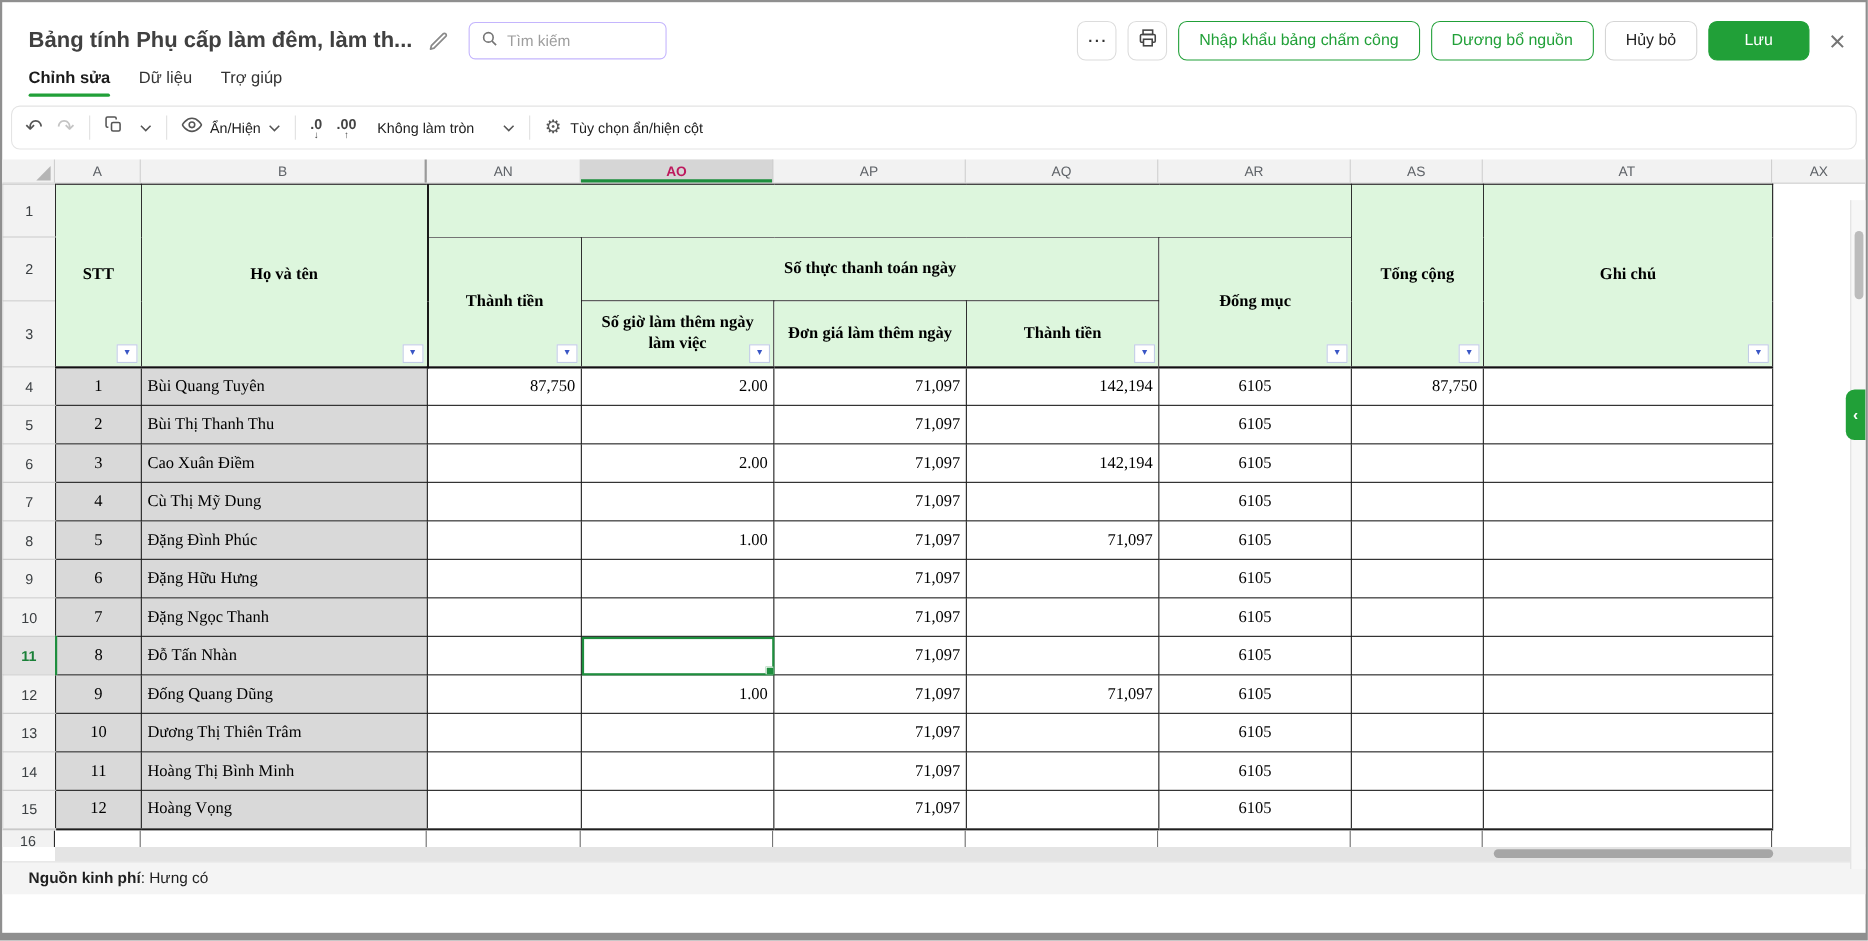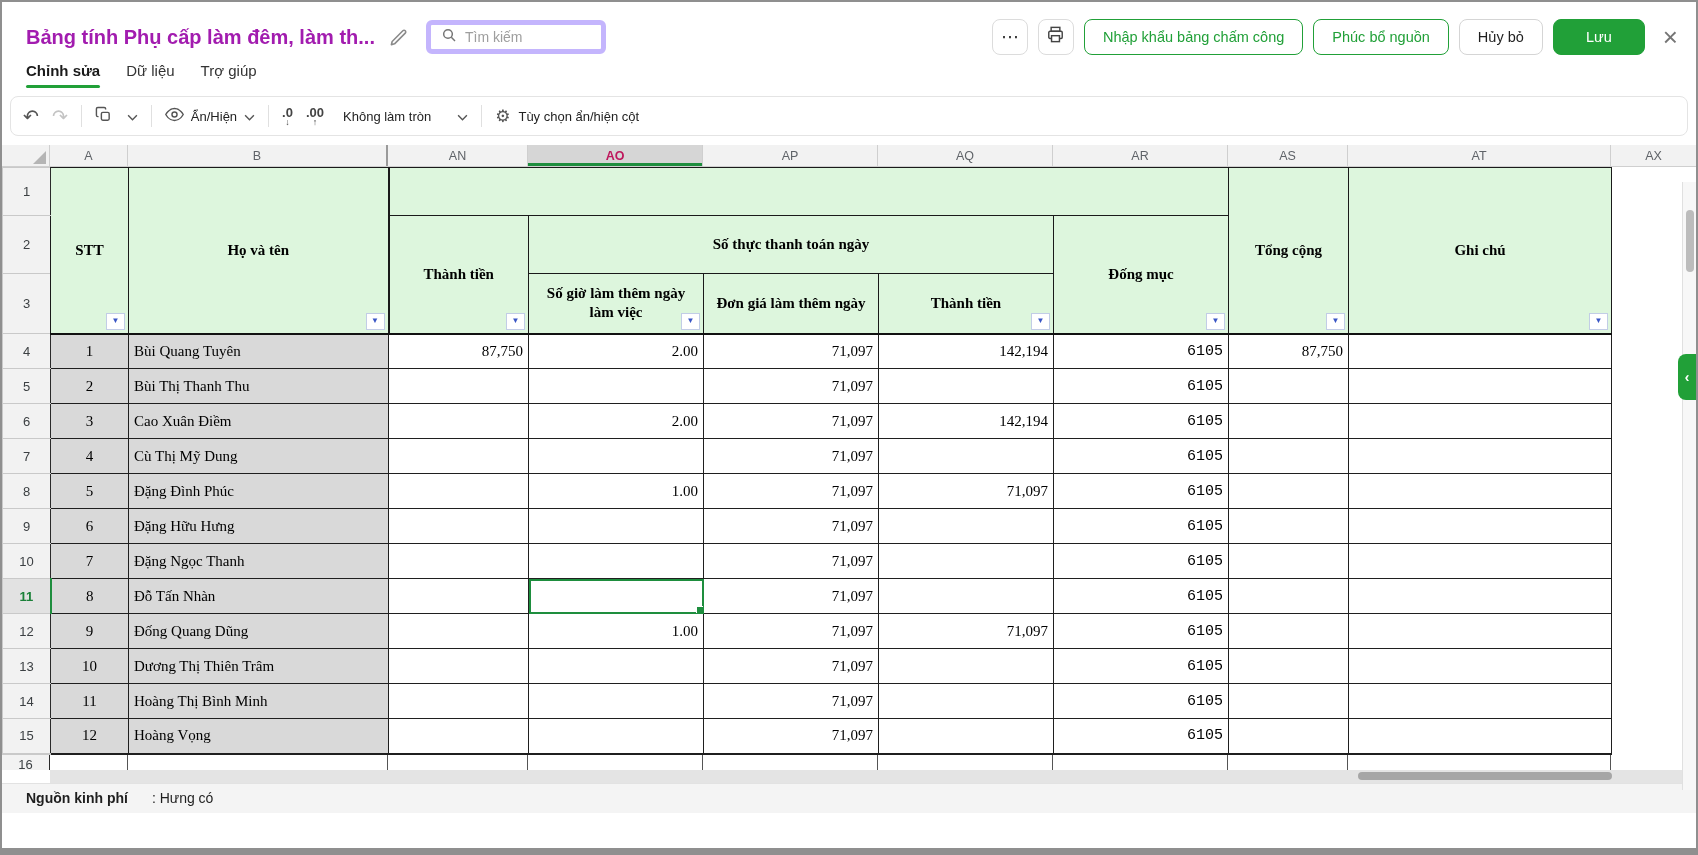--- a/index.html
+++ b/index.html
@@ -2,23 +2,23 @@
 <html><head>
 <meta charset="utf-8">
 <style>
   * { box-sizing: border-box; margin: 0; padding: 0; }
   html,body { width:1698px; height:855px; overflow:hidden; }
   body { background:#8f8f8f; font-family:"Liberation Sans","DejaVu Sans",sans-serif; }
   .window { position:absolute; left:2px; top:2px; right:2px; bottom:7px; background:#fff; overflow:hidden; }
 
   
   .titlebar { height:60px; display:flex; align-items:center; padding:10px 18px 0 24px; }
-  .doc-title { font-size:20px; font-weight:700; color:#a21caf; white-space:nowrap; }
+  .doc-title { font-size:20px; font-weight:700; color:#404040; white-space:nowrap; }
   .pencil { margin-left:14px; display:flex; }
-  .searchbox { margin-left:18px; width:180px; height:34px; border:5px solid #c4b5fd; border-radius:6px;
+  .searchbox { margin-left:18px; width:180px; height:34px; border:1px solid #c4b5fd; border-radius:6px;
                display:flex; align-items:center; padding:0 10px; gap:8px; }
   .searchbox input { border:none; outline:none; width:110px; font-size:14px; color:#333;
                      font-family:"Liberation Sans",sans-serif; }
   .searchbox input::placeholder { color:#9e9e9e; }
   .tb-right { margin-left:auto; display:flex; align-items:center; gap:10px; }
   .sq-btn { width:36px; height:36px; border:1px solid #dcdcdc; border-radius:8px; background:#fff;
             display:flex; align-items:center; justify-content:center; font-size:18px; color:#333; cursor:pointer; }
   .btn { height:36px; border-radius:8px; font-size:14.5px; padding:0 18px; background:#fff; cursor:pointer;
          display:flex; align-items:center; font-family:"Liberation Sans",sans-serif; }
   .btn-outline-green { border:1px solid #21a038; color:#21a038; }
@@ -75,21 +75,21 @@
   td.hdr { background:#ddf6dd; border:1px solid #1a1a1a; font-weight:700; font-size:15px; color:#000;
            text-align:center; vertical-align:middle; position:relative; line-height:1.3; padding:2px; }
   td.bb2 { border-bottom:2px solid #111; }
   .filter { position:absolute; right:3px; bottom:3px; width:19px; height:17px; background:#fff;
             border:1px solid #c2cde6; display:flex; align-items:center; justify-content:center;
             font-size:8px; color:#3a56c5; cursor:pointer; }
   td.cell { border:1px solid #1f1f1f; font-size:15px; padding:0 5px; background:#fff; }
   td.c-stt { background:#d9d9d9; text-align:center; }
   td.c-name { background:#d9d9d9; text-align:left; }
   td.c-num { text-align:right; }
-  td.c-left { text-align:right;font-family:Liberation Mono, monospace; }
+  td.c-left { text-align:center; }
   tbody tr:last-child td { border-bottom-width:2px; }
   td.sel-cell { outline:2px solid #1e8e3e; outline-offset:-2px; position:relative; }
   td.sel-cell::after { content:""; position:absolute; right:-1px; bottom:-1px; width:6px; height:6px;
                        background:#1e8e3e; border:1px solid #fff; }
 
   
   .partial { height:15px; overflow:hidden; display:flex; }
   .p-gutter { width:48px; background:#f2f2f2; border-right:1px solid #2a2a2a; font-size:13px; color:#3c4043;
               text-align:center; font-family:"Liberation Sans",sans-serif; padding-top:2px; flex:none; }
   .p-cell { border-right:1px solid #555; flex:none; background:#fff; }
@@ -101,21 +101,21 @@
   
   .vscroll { position:absolute; top:180px; right:0; width:14px; height:608px; background:#f7f7f7;
              border-left:1px solid #e0e0e0; z-index:5; }
   .vthumb { position:absolute; top:28px; right:2.5px; width:8px; height:62px; background:#bcbcbc; border-radius:4px; }
   .collapse-tab { position:absolute; top:352px; right:0; width:18px; height:46px; background:#21a038;
                   border-radius:8px 0 0 8px; color:#fff; display:flex; align-items:center; justify-content:center;
                   font-size:14px; font-weight:700; z-index:6; cursor:pointer; }
 
   
   .statusbar { height:30px; background:#f4f4f4; border-top:1px solid #e2e2e2; display:flex;
-               align-items:center; padding-left:24px; font-size:14px; color:#1f1f1f;gap:24px; }
+               align-items:center; padding-left:24px; font-size:14px; color:#1f1f1f; }
   .statusbar b { font-weight:700; }
 </style>
 </head>
 <body>
 
 <div class="window">
 
   <div class="titlebar">
     <div class="doc-title">Bảng tính Phụ cấp làm đêm, làm th...</div>
     <span class="pencil">
@@ -139,21 +139,21 @@
       <div class="sq-btn">
         <span>
           <svg width="19" height="19" viewBox="0 0 24 24" fill="none" stroke="#444" stroke-width="1.8">
               <rect x="6.5" y="3" width="11" height="5"></rect>
               <rect x="3.5" y="8" width="17" height="9" rx="1.5"></rect>
               <rect x="7" y="13.5" width="10" height="7.5" fill="#fff"></rect>
             </svg>
         </span>
       </div>
       <button class="btn btn-outline-green">Nhập khẩu bảng chấm công</button>
-      <button class="btn btn-outline-green">Phúc bổ nguồn</button>
+      <button class="btn btn-outline-green">Dương bổ nguồn</button>
       <button class="btn btn-outline-gray">Hủy bỏ</button>
       <button class="btn btn-solid-green">Lưu</button>
       <span class="close-x">×</span>
     </div>
   </div>
 
   <div class="tabs">
     <div class="tab active">Chỉnh sửa</div>
     <div class="tab">Dữ liệu</div>
     <div class="tab">Trợ giúp</div>

